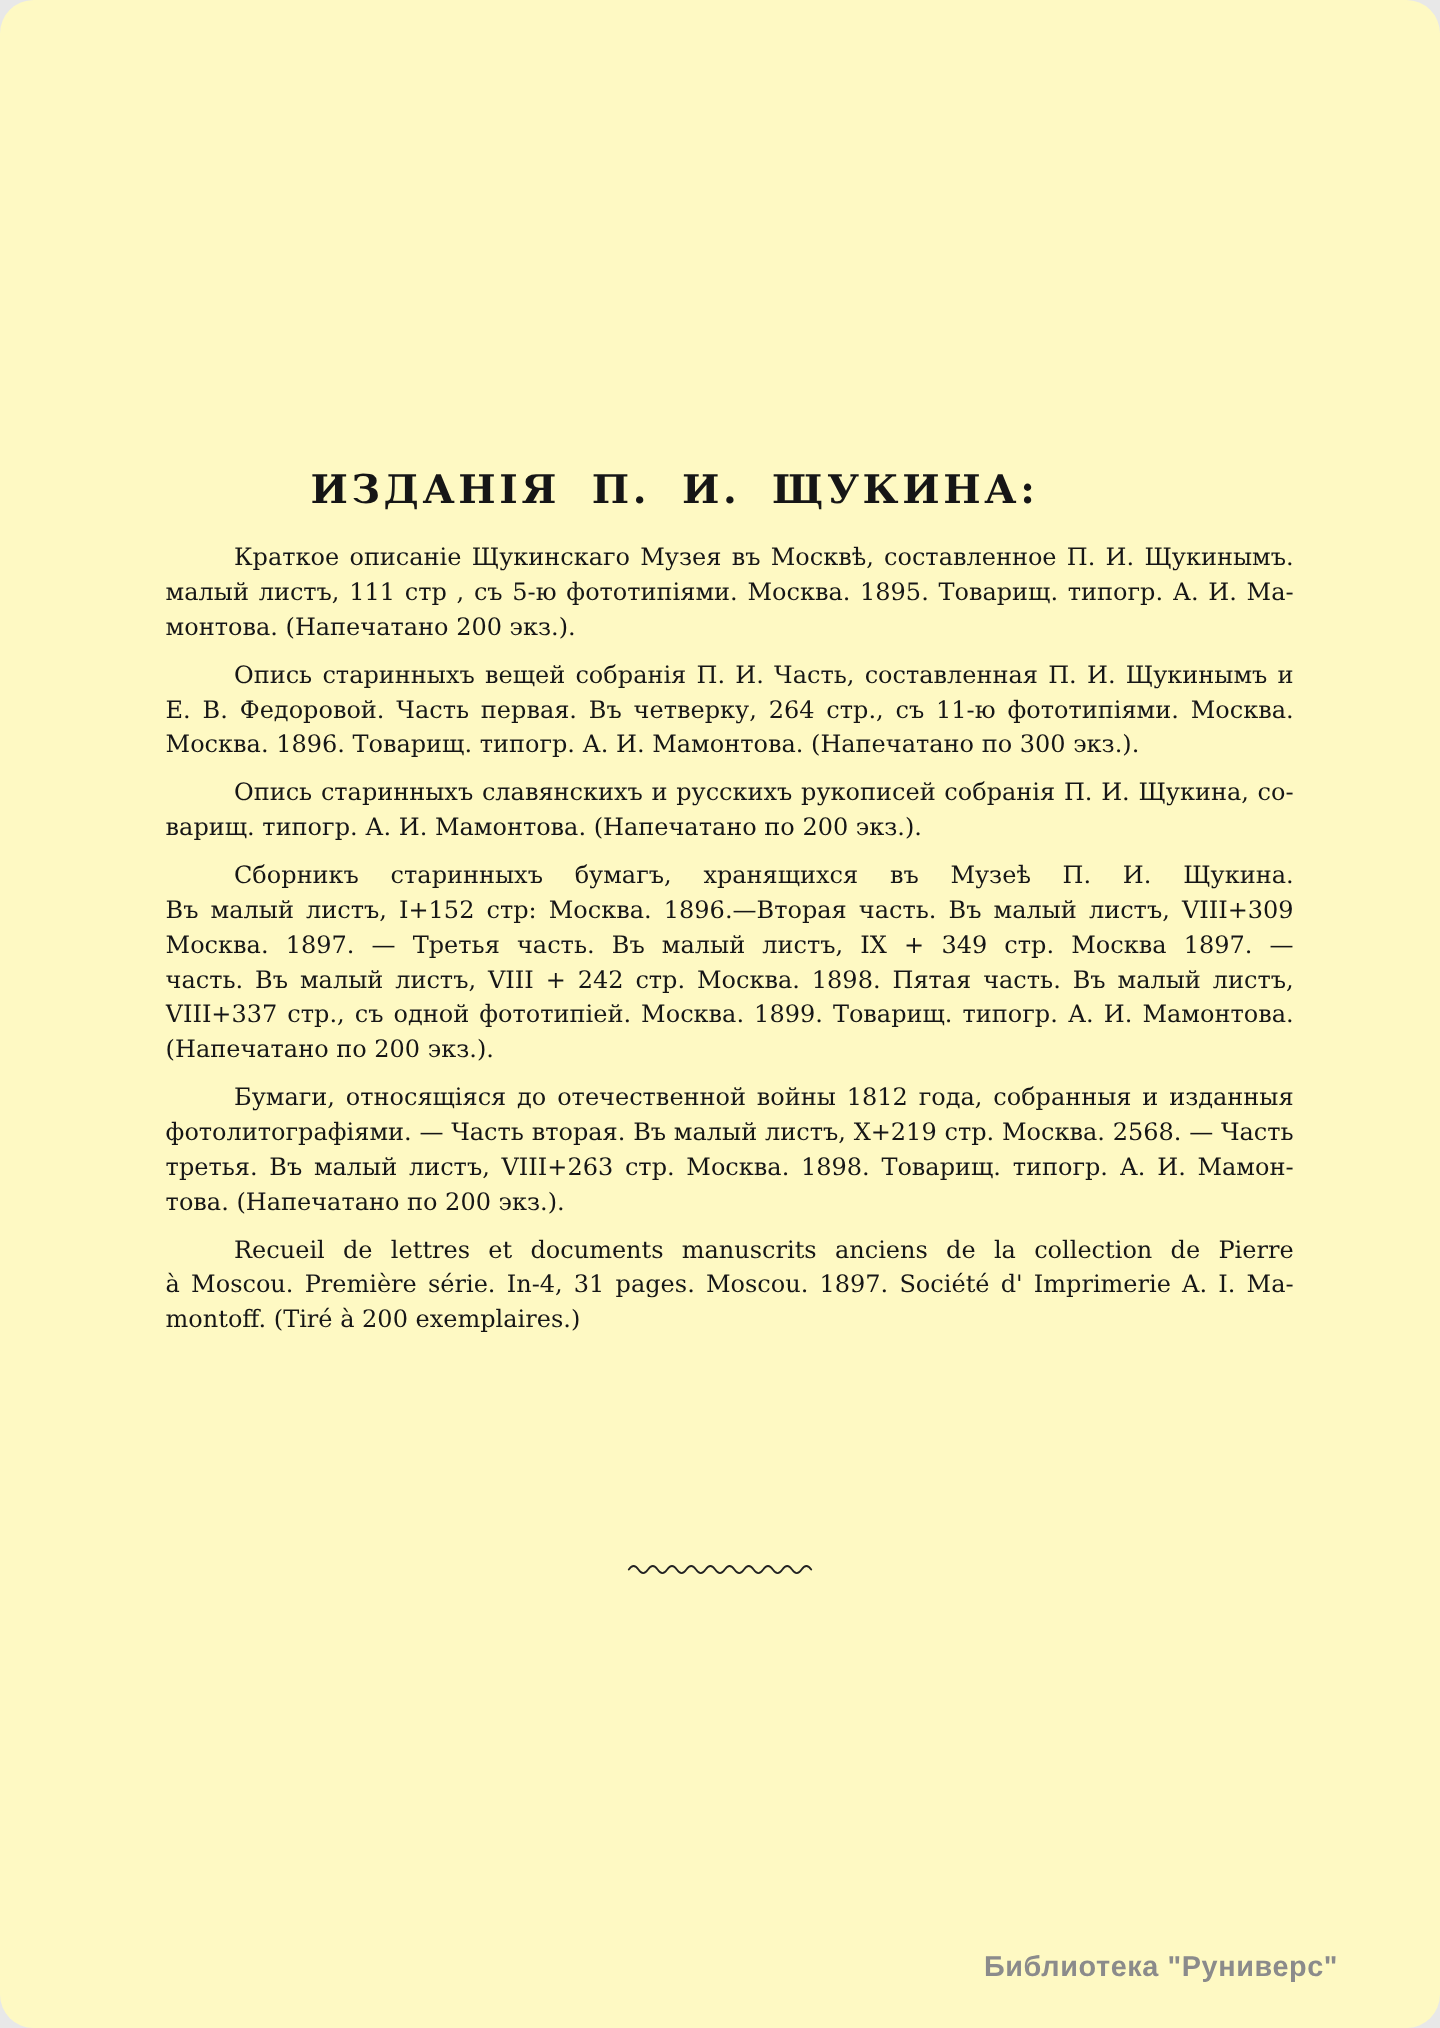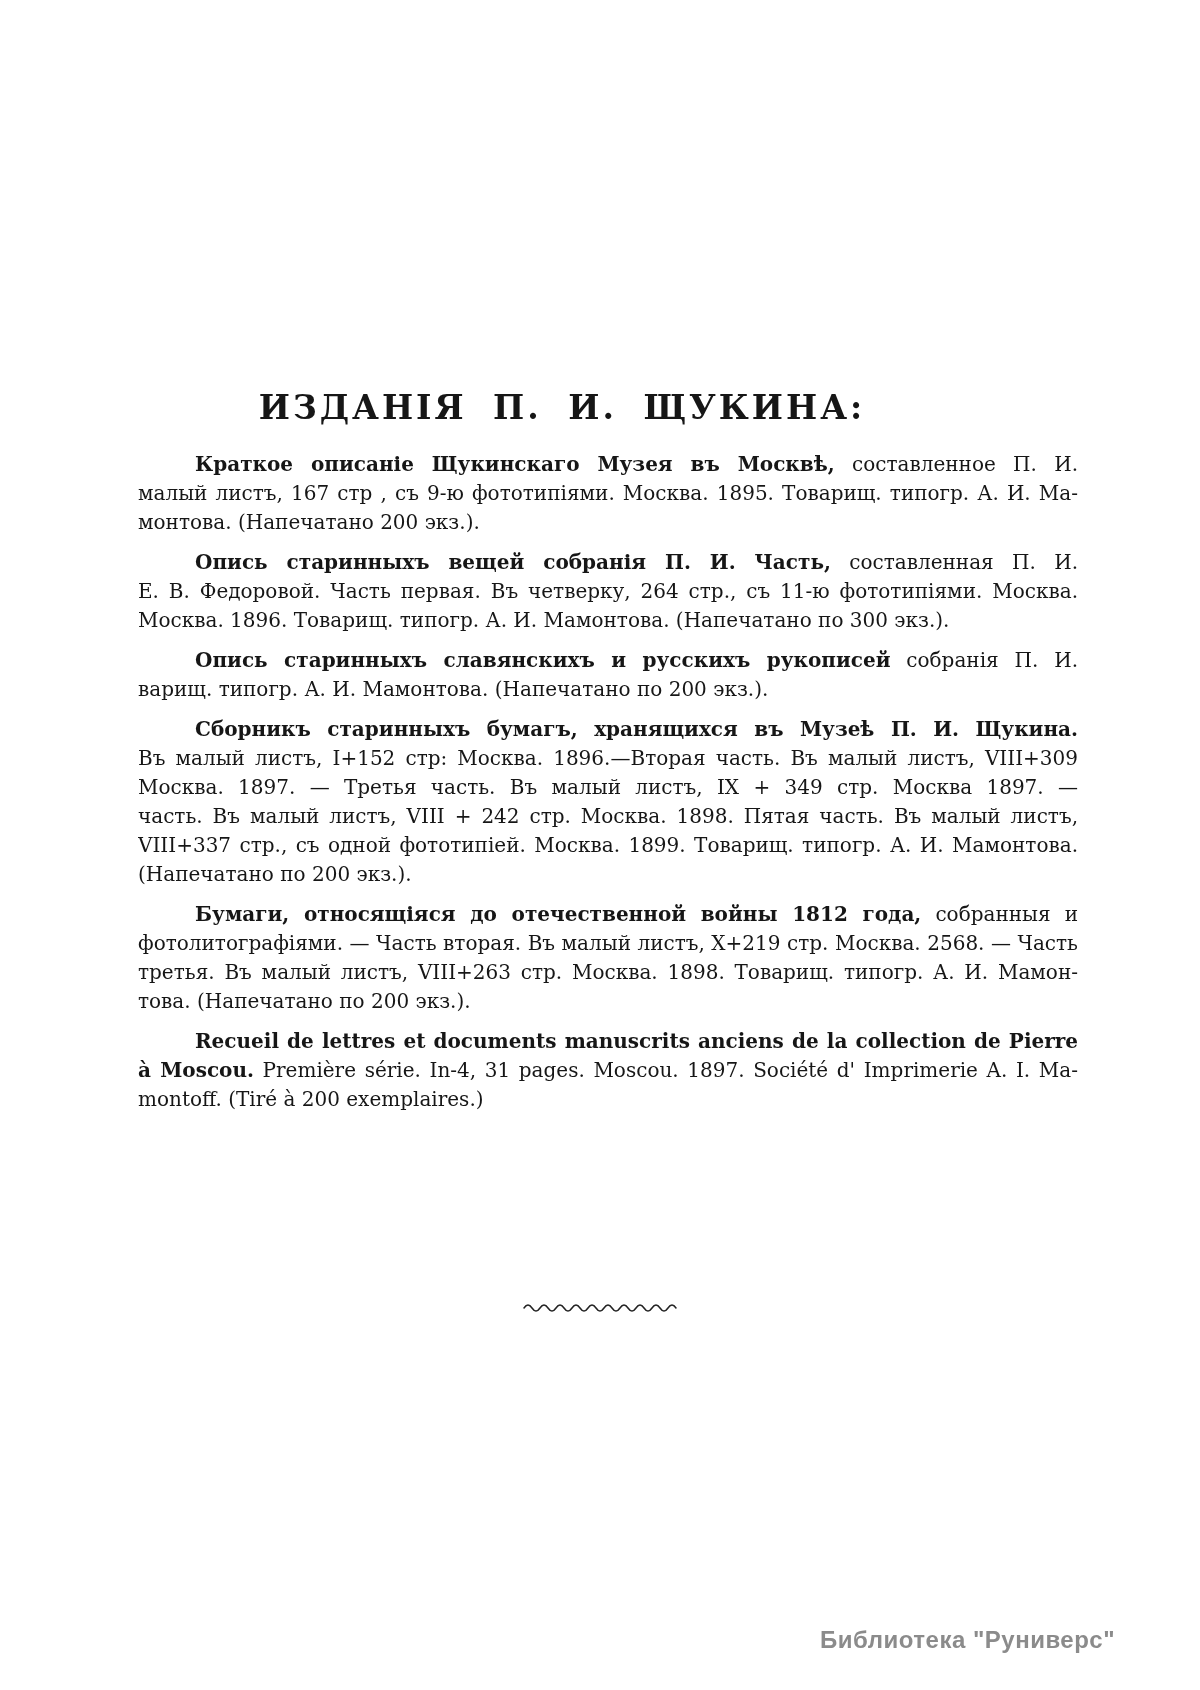--- a/index.html
+++ b/index.html
@@ -35,21 +35,21 @@
   }
   .paragraph { margin: 0 0 11px 0; }
   .line {
     height: 29px;
     overflow: hidden;
     text-align: justify;
     text-align-last: justify;
   }
   .line.first { text-indent: 57px; }
   .line.last  { text-align-last: left; }
-  .seg.bold   { font-weight: 700; }
+  .seg.bold   { font-weight: 400; }
   .divider {
     position: absolute;
     top: 1300px;
     left: 522px;
     width: 156px;
     height: 14px;
   }
   .watermark {
     position: absolute;
     top: 1626px;
@@ -57,28 +57,28 @@
     font-family: "Liberation Sans", sans-serif;
     font-weight: 600;
     font-size: 24px;
     letter-spacing: 0.5px;
     white-space: nowrap;
   }
 </style>
 </head>
 <body>
 
-<div class="page" style="background: #ffffff; color: rgb(22, 22, 22);">
+<div class="page" style="background: #fef9c3; color: rgb(22, 22, 22); border-radius: 28px;">
 
   <h1 class="doc-title">ИЗДАНІЯ П. И. ЩУКИНА:</h1>
 
   <div class="body-block">
       <div class="paragraph">
         <div class="line first"><span class="seg bold">Краткое описаніе Щукинскаго Музея въ Москвѣ,</span><span class="seg"> составленное П. И. Щукинымъ. Въ</span></div>
-        <div class="line"><span class="seg">малый листъ, 167 стр , съ 9-ю фототипіями. Москва. 1895. Товарищ. типогр. А. И. Ма-</span></div>
+        <div class="line"><span class="seg">малый листъ, 111 стр , съ 5-ю фототипіями. Москва. 1895. Товарищ. типогр. А. И. Ма-</span></div>
         <div class="line last"><span class="seg">монтова. (Напечатано 200 экз.).</span></div>
       </div>
       <div class="paragraph">
         <div class="line first"><span class="seg bold">Опись старинныхъ вещей собранія П. И. Часть,</span><span class="seg"> составленная П. И. Щукинымъ и</span></div>
         <div class="line"><span class="seg">Е. В. Федоровой. Часть первая. Въ четверку, 264 стр., съ 11-ю фототипіями. Москва. 1895.</span></div>
         <div class="line last"><span class="seg">Москва. 1896. Товарищ. типогр. А. И. Мамонтова. (Напечатано по 300 экз.).</span></div>
       </div>
       <div class="paragraph">
         <div class="line first"><span class="seg bold">Опись старинныхъ славянскихъ и русскихъ рукописей</span><span class="seg"> собранія П. И. Щукина, со-</span></div>
         <div class="line last"><span class="seg">варищ. типогр. А. И. Мамонтова. (Напечатано по 200 экз.).</span></div>

